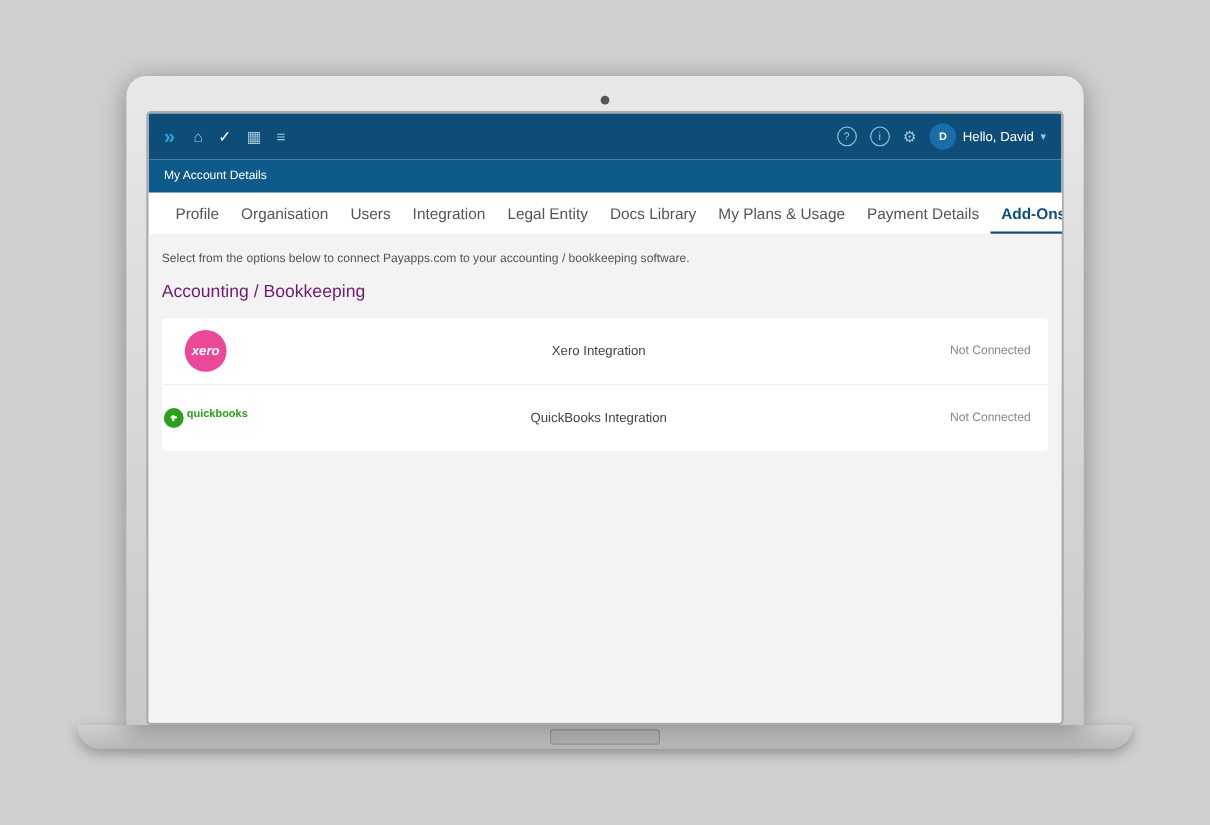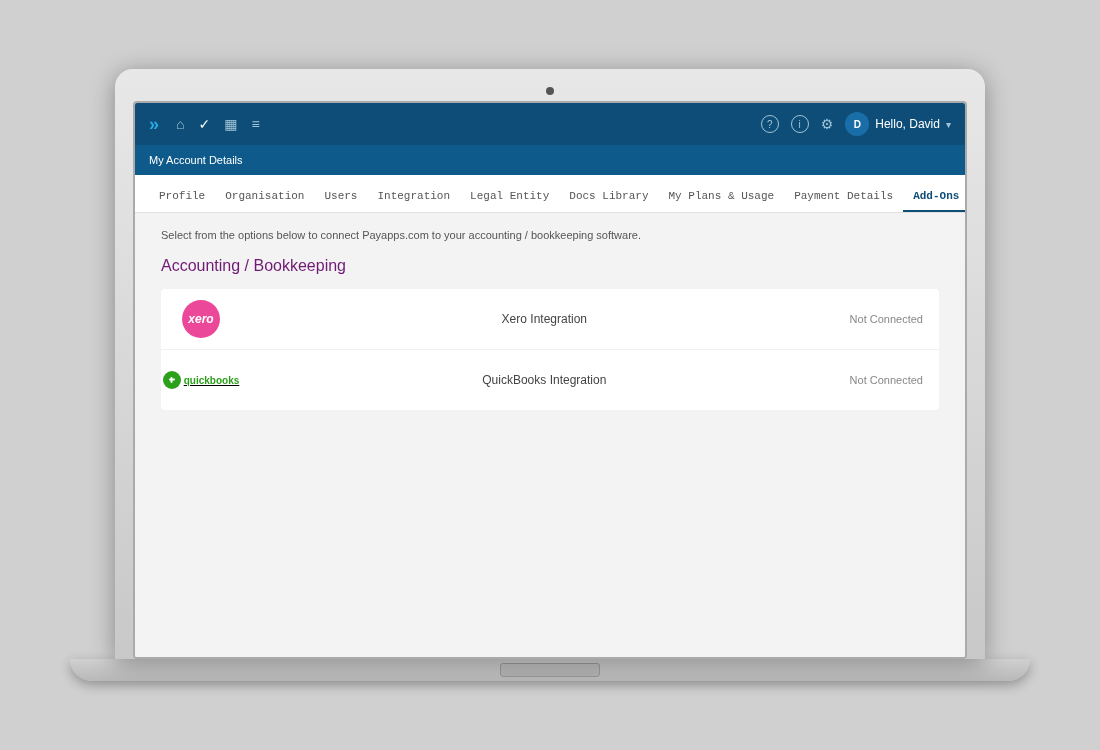--- a/index.html
+++ b/index.html
@@ -156,38 +156,37 @@
       border-bottom: 1px solid #e0e0e0;
       display: flex;
       align-items: flex-end;
       padding: 0 14px;
       height: 38px;
       flex-shrink: 0;
       overflow-x: auto;
     }
     .tab-item {
       padding: 0 10px 8px 10px;
-      font-size: 11px;
+      font-size: 14px;
       color: #555;
       cursor: pointer;
       white-space: nowrap;
       position: relative;
       border-bottom: 2px solid transparent;
-      font-family: Liberation Mono, monospace;
     }
     .tab-item.active {
       color: #0e4d78;
       border-bottom: 2px solid #0e4d78;
       font-weight: 600;
     }
 
     
     .main-content {
       flex: 1;
-      padding: 16px 26px;
+      padding: 16px 12px;
       overflow-y: auto;
       background: #f3f3f3;
     }
 
     .section-desc {
       font-size: 11px;
       color: #555;
       margin-bottom: 16px;
     }
 
@@ -235,23 +234,21 @@
       justify-content: center;
       color: #fff;
       font-size: 13px;
       font-weight: bold;
       font-style: italic;
     }
 
     
     .qb-logo {
       display: flex;
-      align-items: center;
       gap: 3px;
-      text-decoration: underline;
     }
     .qb-circle {
       width: 18px;
       height: 18px;
       background: #2ca01c;
       border-radius: 50%;
       display: flex;
       align-items: center;
       justify-content: center;
     }

